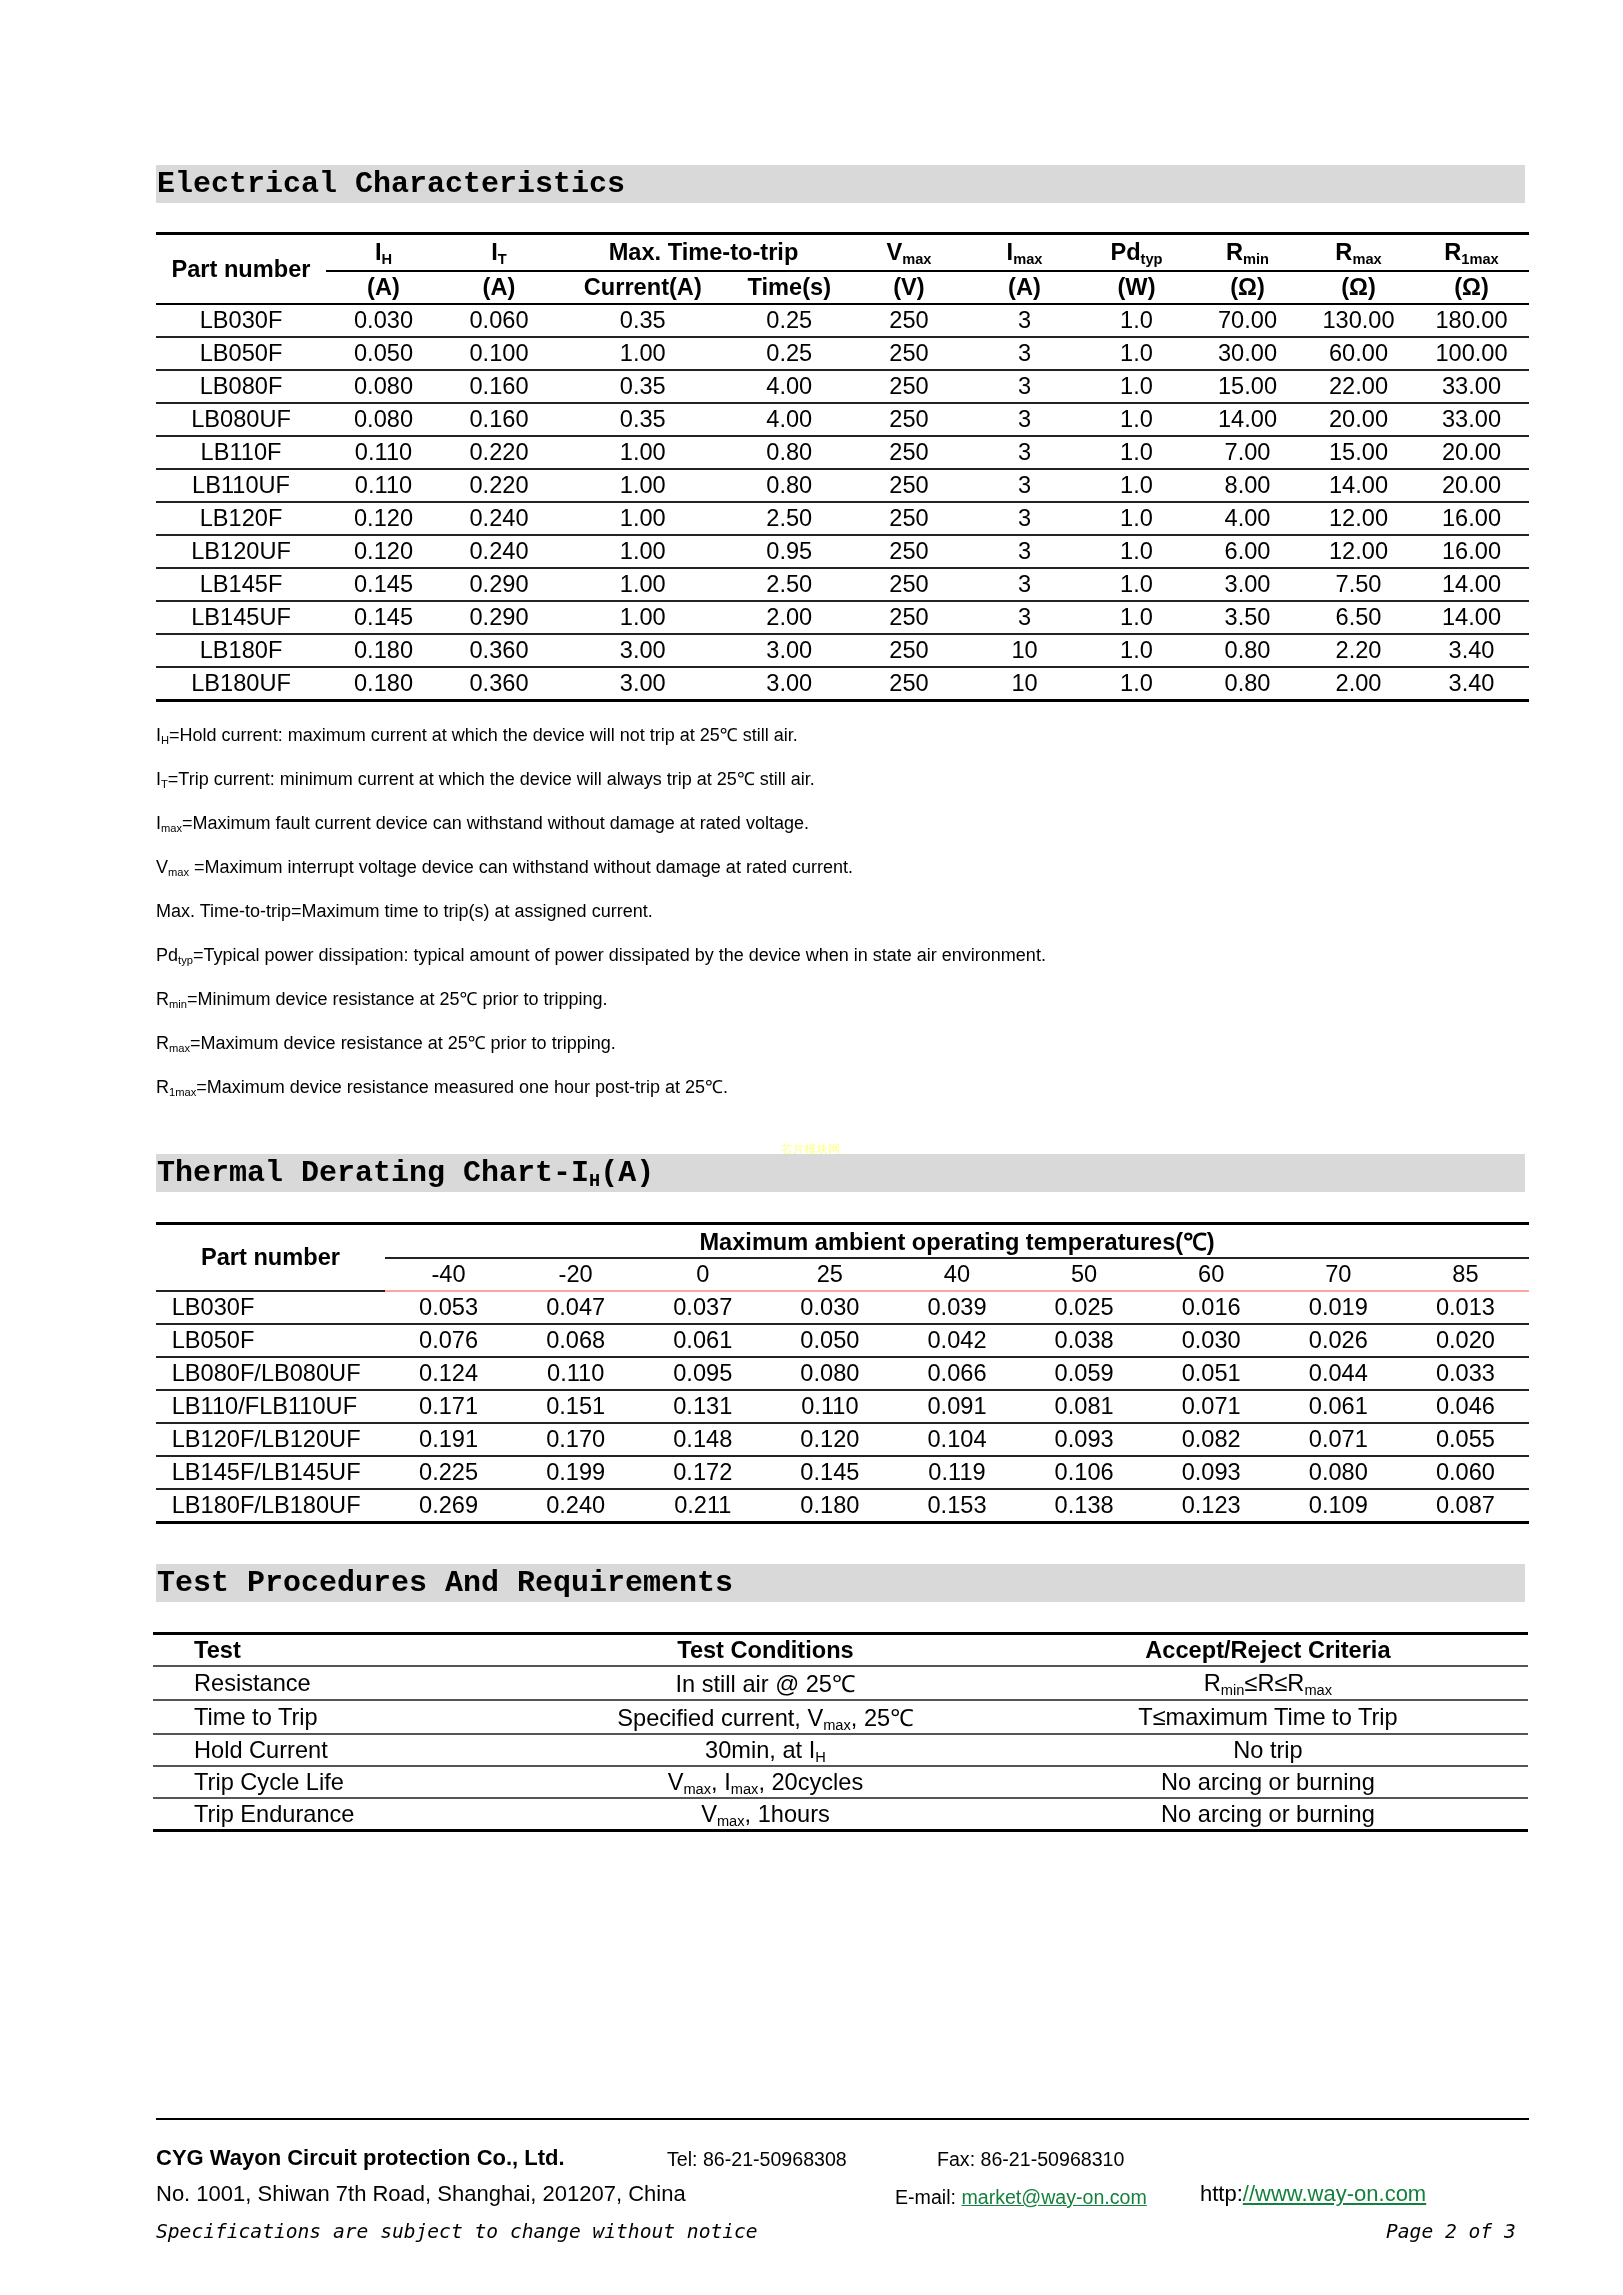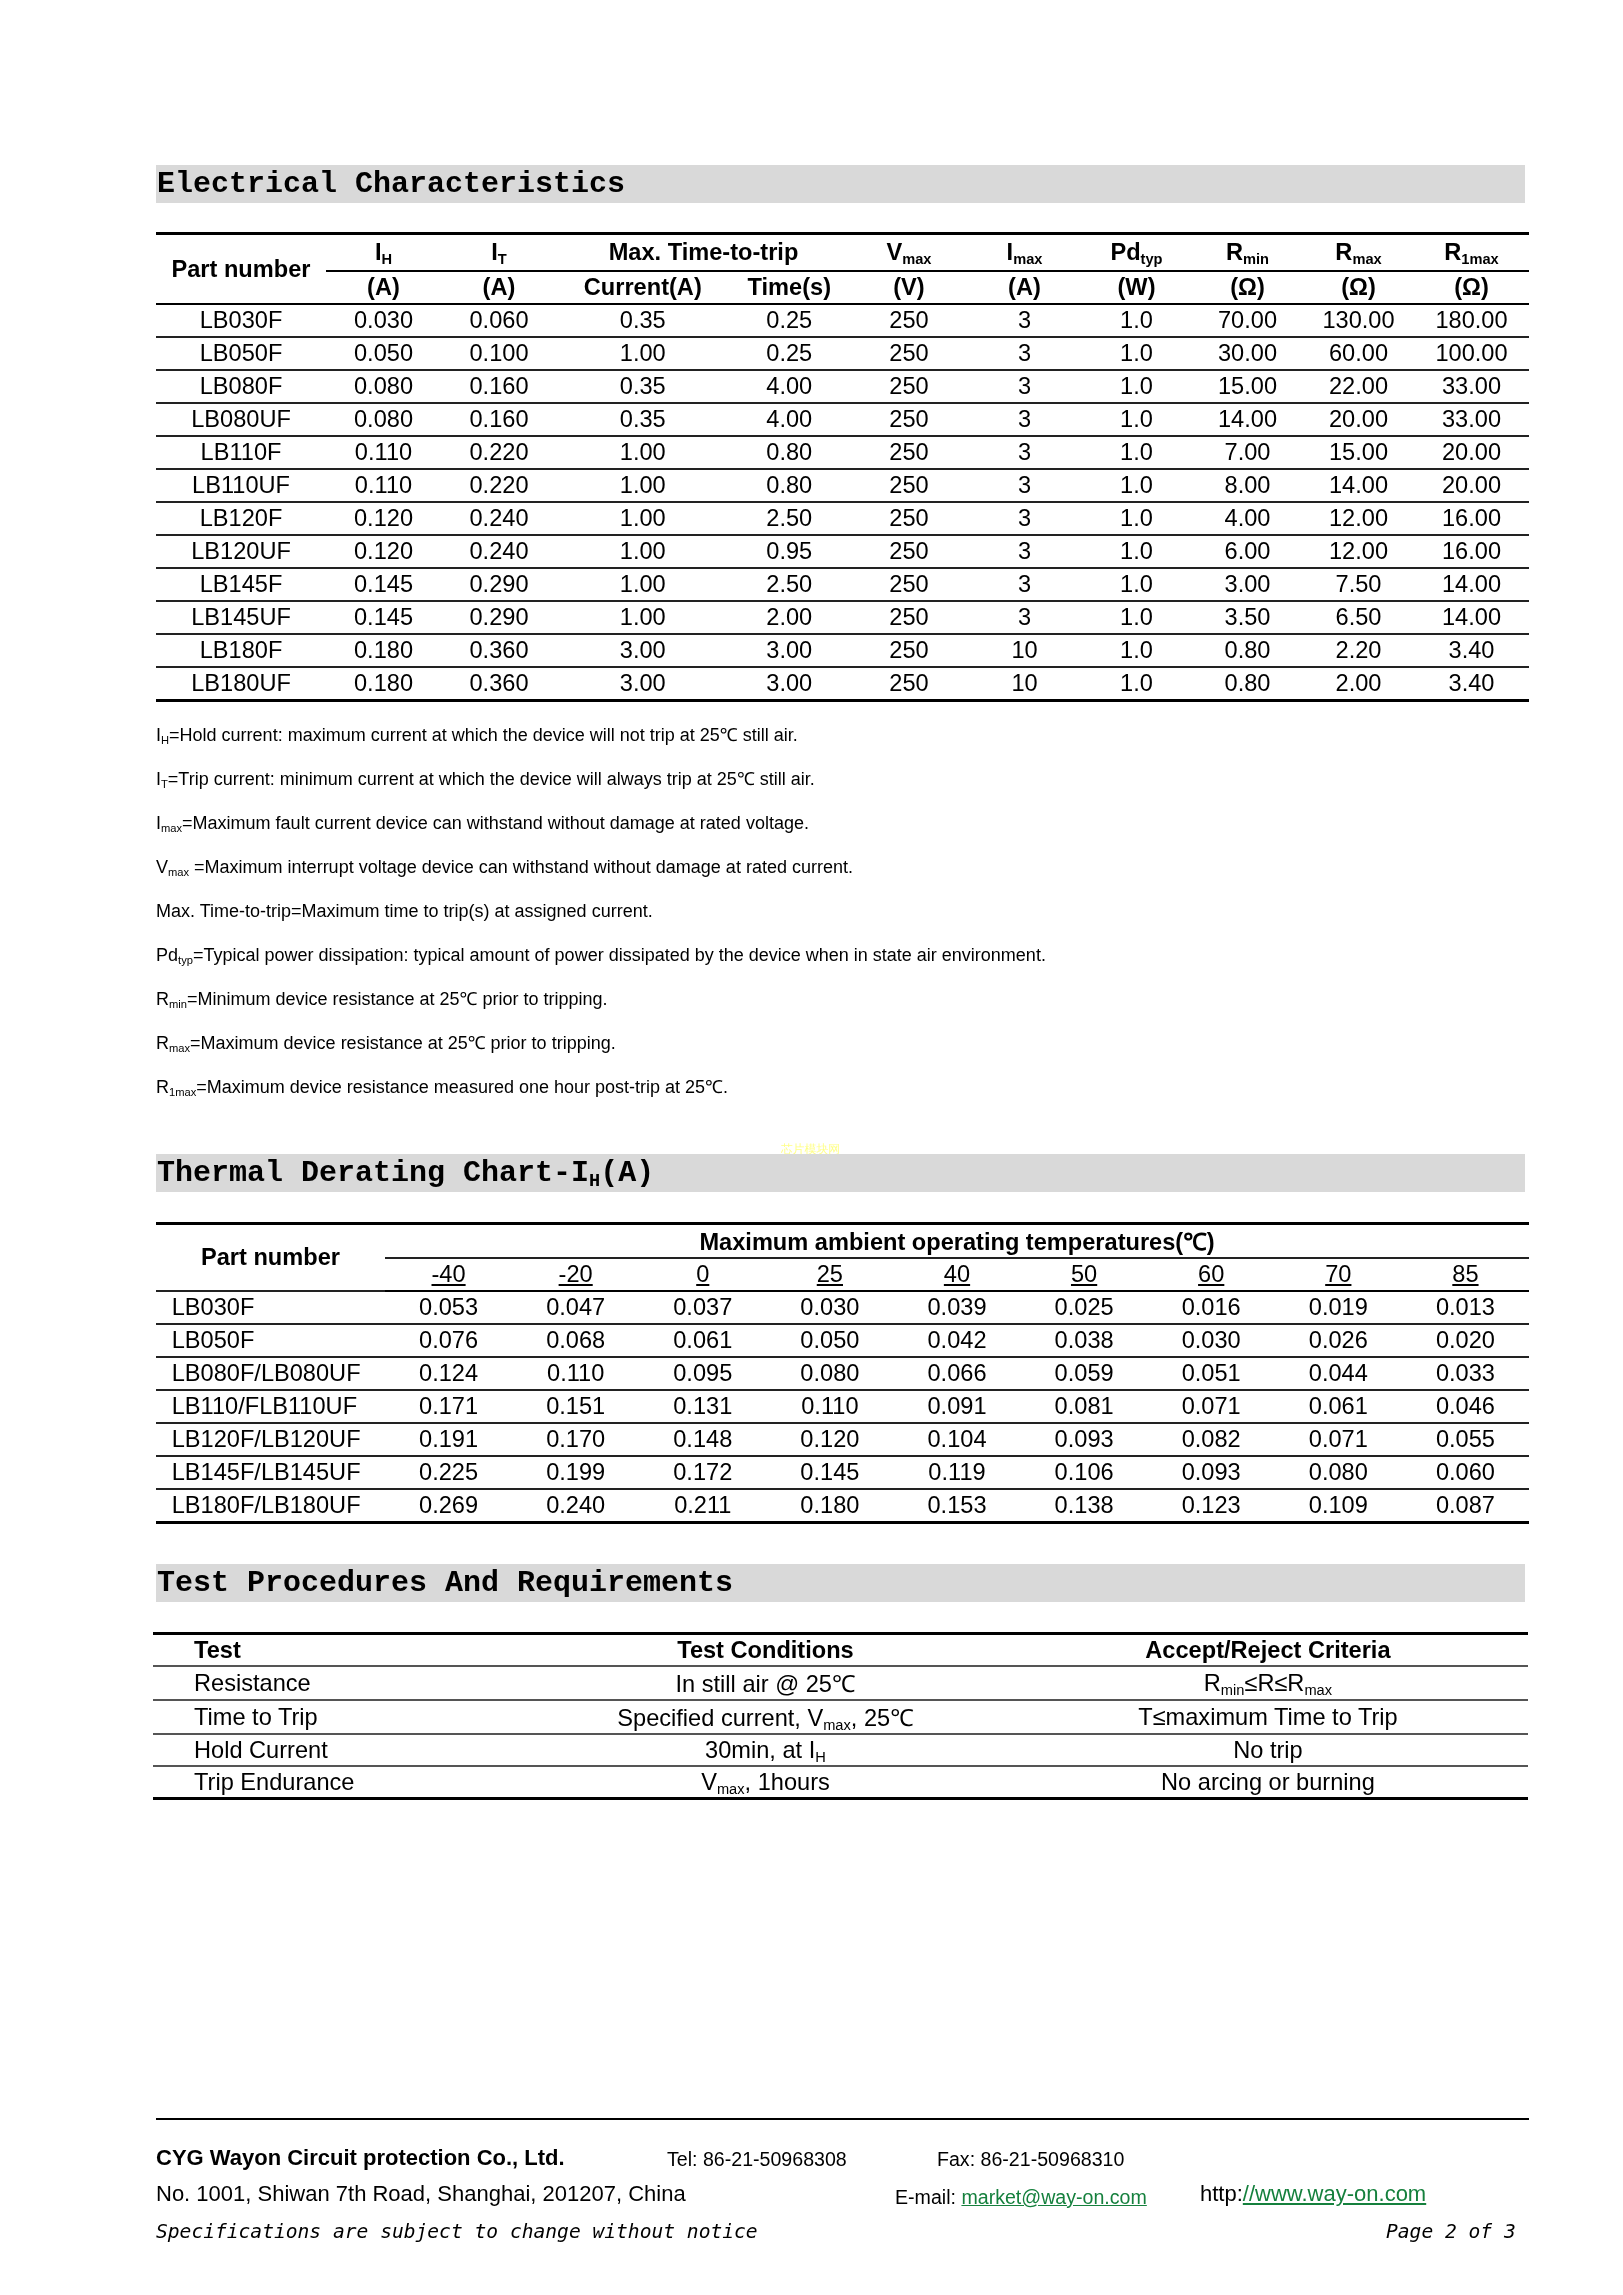--- a/index.html
+++ b/index.html
@@ -31,21 +31,21 @@
 
   
   .defs { position: absolute; left: 156px; top: 713px; font-size: 18px; }
   .defs div { height: 44px; line-height: 44px; white-space: nowrap; }
 
   .watermark { position: absolute; left: 781px; top: 1142px; font-size: 11.8px; color: #ffff88; }
 
   
   #therm { left: 156px; top: 1222px; width: 1373px; }
   #therm tr.h1 th { height: 30px; border-top: 3.9px solid #000; }
-  #therm tr.h2 td { height: 31px; border-top: 2px solid #222; border-bottom: 2px solid #000000; text-decoration: underline; }
+  #therm tr.h2 td { height: 31px; border-top: 2px solid #222; border-bottom: 2px solid #fca5a5; }
   #therm th.pn { border-top: 3.9px solid #000; border-bottom: 2px solid #222; font-size: 23.6px; }
   #therm tbody td { height: 31px; border-bottom: 2px solid #222; }
   #therm tbody td.part { text-align: left; padding-left: 15.7px; }
   #therm tbody tr:last-child td { border-bottom: 3.9px solid #000; }
 
   
   #tests { left: 153px; top: 1632px; width: 1375px; }
   #tests th { height: 30px; border-top: 3.9px solid #000; border-bottom: 2px solid #555; font-size: 23.6px; }
   #tests td { height: 30px; border-bottom: 2px solid #555; }
   #tests td.t, #tests th.t { text-align: left; padding-left: 41px; }
@@ -395,20 +395,25 @@
         <td class="t">Time to Trip</td>
         <td>Specified current, V<span class="sub">max</span>, 25℃</td>
         <td>T≤maximum Time to Trip</td>
       </tr>
       <tr>
         <td class="t">Hold Current</td>
         <td>30min, at I<span class="sub">H</span></td>
         <td>No trip</td>
       </tr>
       <tr>
+        <td class="t">Trip Cycle Life</td>
+        <td>V<span class="sub">max</span>, I<span class="sub">max</span>, 20cycles</td>
+        <td>No arcing or burning</td>
+      </tr>
+      <tr>
         <td class="t">Trip Endurance</td>
         <td>V<span class="sub">max</span>, 1hours</td>
         <td>No arcing or burning</td>
       </tr>
     </tbody>
 </table>
 
 <div class="footer-rule"></div>
 <div class="footer" style="left:156px; top:2145px; font-weight:bold;">CYG Wayon Circuit protection Co., Ltd.</div>
 <div class="footer small" style="left:667px; top:2148px;">Tel: 86-21-50968308</div>

